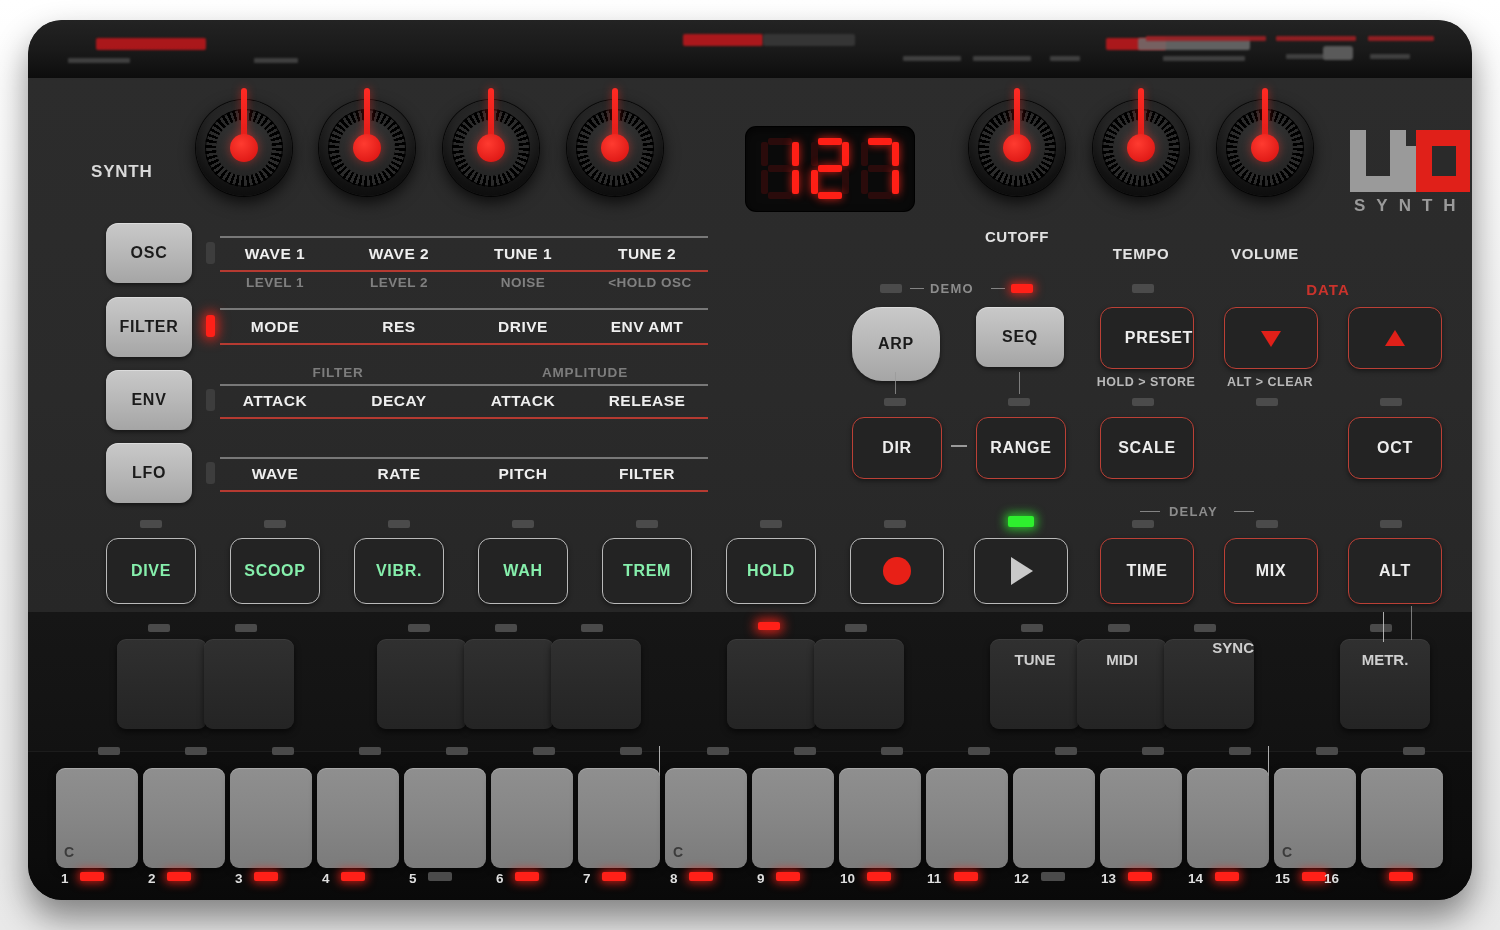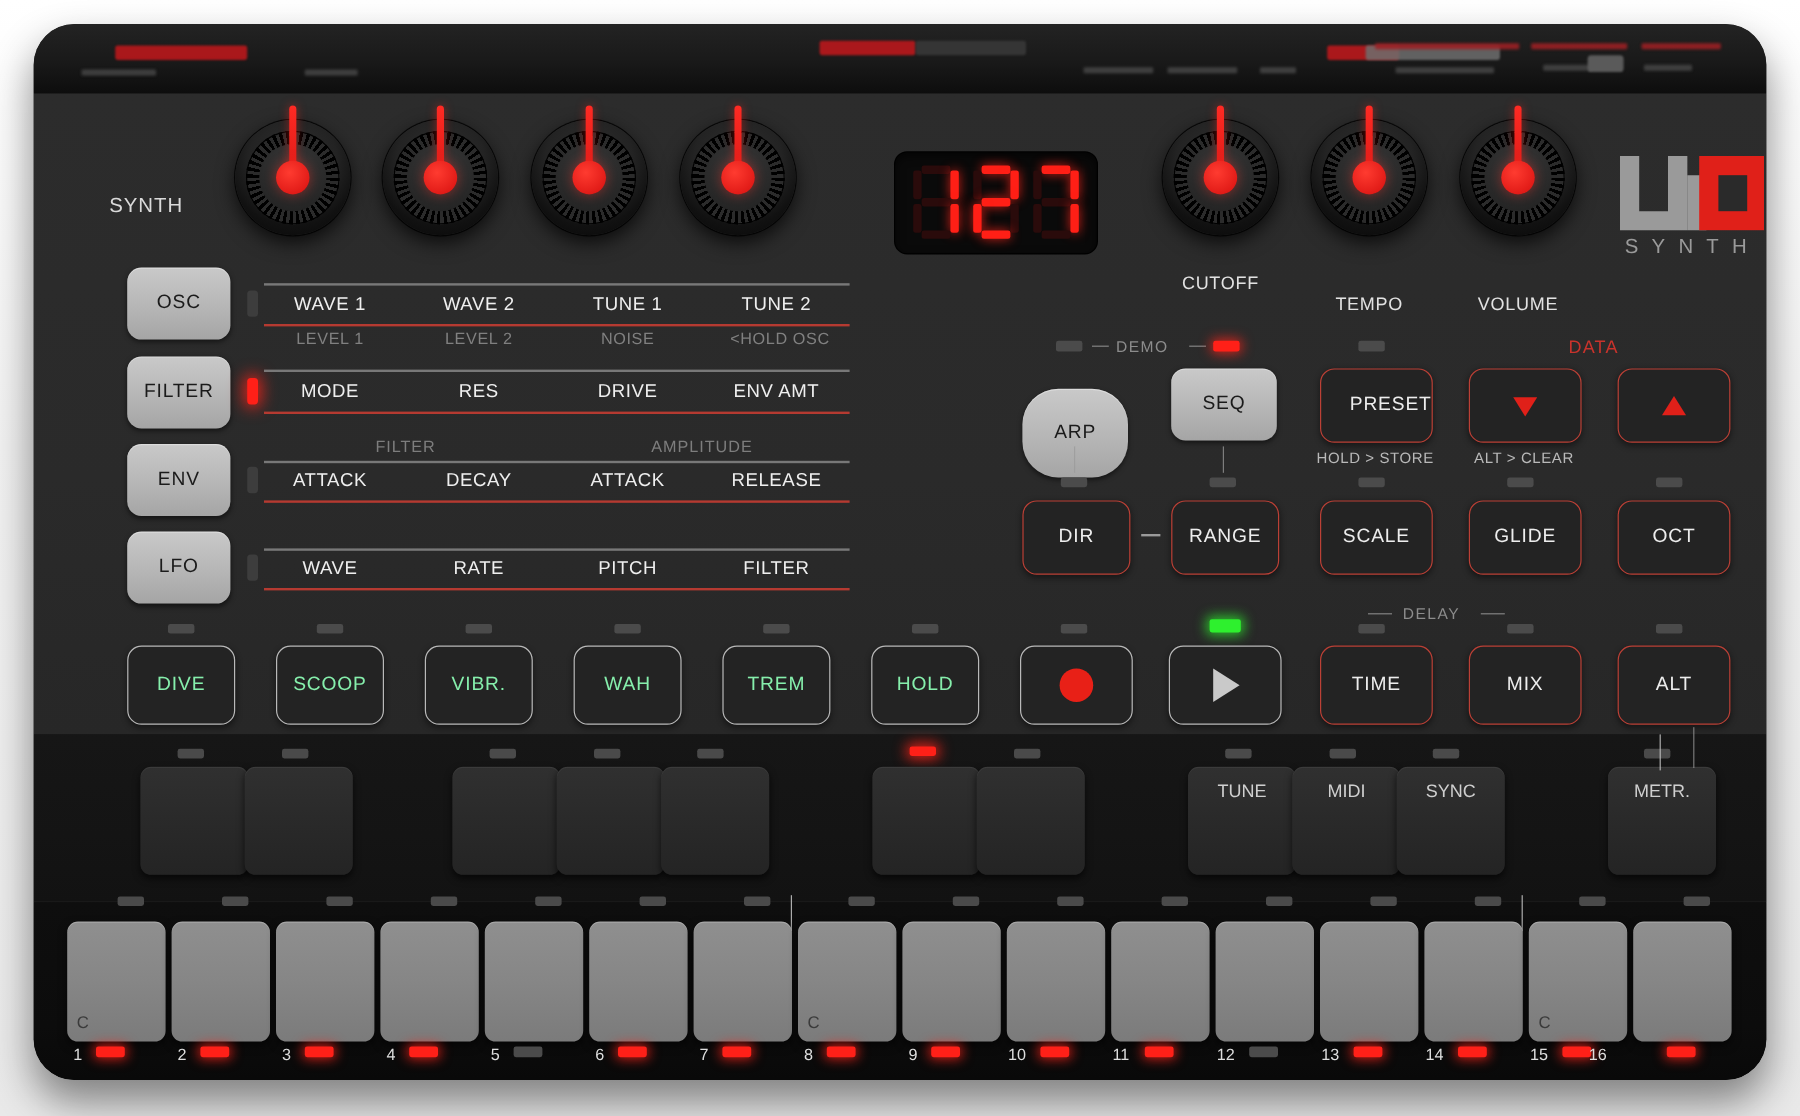--- a/index.html
+++ b/index.html
@@ -1,20 +1,20 @@
 <!DOCTYPE html>
 <html><head>
 <meta charset="utf-8">
 <style>
   html,body{margin:0;padding:0;background:#ffffff;}
   body{width:1500px;height:930px;font-family:"Liberation Sans",sans-serif;overflow:hidden;}
 
   
   #stage{position:relative;width:1500px;height:930px;
-    background:linear-gradient(180deg,#ffffff 0%,#f2f2f2 40%,#e9e9e9 100%);}
+    background:linear-gradient(180deg,#ffffff 0%,#f2f2f2 40%,#e9e9e9 100%);font-weight:bold;}
 
   
   .device{position:absolute;left:28px;top:20px;width:1444px;height:880px;
     border-radius:34px;
     background:linear-gradient(180deg,#2a2a2a 0%,#1a1a1a 6%,#141414 30%,#101010 80%,#0a0a0a 100%);
     box-shadow:0 18px 34px rgba(0,0,0,.45), 0 2px 0 rgba(255,255,255,.05) inset;
     overflow:hidden;}
 
   
   .backpanel{position:absolute;left:0;top:0;width:100%;height:58px;
@@ -313,21 +313,21 @@
 
     <div class="led led-off" style="left:852px;top:264px;width:22px;height:9px;"></div>
     <div class="hdash" style="left:882px;top:268px;width:14px;"></div>
     <div class="groupdash" style="left:902px;top:261px;">DEMO</div>
     <div class="hdash" style="left:963px;top:268px;width:14px;"></div>
     <div class="led led-red" style="left:983px;top:264px;width:22px;height:9px;"></div>
 
     <div class="led led-off" style="left:1104px;top:264px;width:22px;height:9px;"></div>
     <div class="annot-red" style="left:1200px;top:261px;width:200px;">DATA</div>
 
-    <div class="btn btn-light" style="left:824px;top:304px;width:88px;height:74px;border-radius:30px;">
+    <div class="btn btn-light" style="left:824px;top:287px;width:88px;height:74px;border-radius:30px;">
         <span>ARP</span>
       </div>
     <div class="btn btn-light" style="left:948px;top:287px;width:88px;height:60px;">
         <span>SEQ</span>
       </div>
     <div class="btn btn-outline-red" style="left:1072px;top:287px;width:92px;height:60px;justify-content:flex-end;">
         <span>PRESET</span>
       </div>
     <div class="btn btn-outline-red" style="left:1196px;top:287px;width:92px;height:60px;">
       <svg width="26" height="22" viewBox="0 0 26 22">
@@ -354,23 +354,20 @@
 
     <div class="btn btn-outline-red" style="left:824px;top:397px;width:88px;height:60px;text-align:right;">
         <span>DIR</span>
       </div>
     <div class="abs" style="left:923px;top:425px;width:16px;height:2px;background:#9a9a9a;"></div>
     <div class="btn btn-outline-red" style="left:948px;top:397px;width:88px;height:60px;">
         <span>RANGE</span>
       </div>
     <div class="btn btn-outline-red" style="left:1072px;top:397px;width:92px;height:60px;">
         <span>SCALE</span>
-      </div>
-    <div class="btn btn-outline-red" style="left:1196px;top:397px;width:92px;height:60px;">
-        <span>GLIDE</span>
       </div>
     <div class="btn btn-outline-red" style="left:1320px;top:397px;width:92px;height:60px;">
         <span>OCT</span>
       </div>
 
     <div class="hdash" style="left:1112px;top:491px;width:20px;"></div>
     <div class="groupdash" style="left:1141px;top:484px;">DELAY</div>
     <div class="hdash" style="left:1206px;top:491px;width:20px;"></div>
 
     <div class="led led-off" style="left:112px;top:500px;width:22px;height:8px;"></div>
@@ -444,21 +441,21 @@
     <div class="blackkey" style="left:523px;top:619px;width:90px;height:90px;"></div>
     <div class="blackkey" style="left:699px;top:619px;width:90px;height:90px;"></div>
     <div class="blackkey" style="left:786px;top:619px;width:90px;height:90px;"></div>
 
     <div class="blackkey btn-pad-dark" style="left:962px;top:619px;width:90px;height:90px;display:flex;align-items:flex-start;justify-content:center;padding-top:12px;box-sizing:border-box;">
         <span>TUNE</span>
       </div>
     <div class="blackkey btn-pad-dark" style="left:1049px;top:619px;width:90px;height:90px;display:flex;align-items:flex-start;justify-content:center;padding-top:12px;box-sizing:border-box;">
         <span>MIDI</span>
       </div>
-    <div class="blackkey btn-pad-dark" style="left:1136px;top:619px;width:90px;height:90px;display:flex;align-items:flex-start;justify-content:center;padding-top:12px;box-sizing:border-box;">
+    <div class="blackkey btn-pad-dark" style="left:1136px;top:619px;width:90px;height:90px;display:flex;align-items:flex-start;justify-content:flex-end;box-sizing:border-box;">
         <span>SYNC</span>
       </div>
     <div class="blackkey btn-pad-dark" style="left:1312px;top:619px;width:90px;height:90px;display:flex;align-items:flex-start;justify-content:center;padding-top:12px;box-sizing:border-box;">
         <span>METR.</span>
       </div>
 
     <div class="divider" style="left:1355px;top:592px;height:30px;"></div>
 
     <div class="face-bottom"></div>
 

